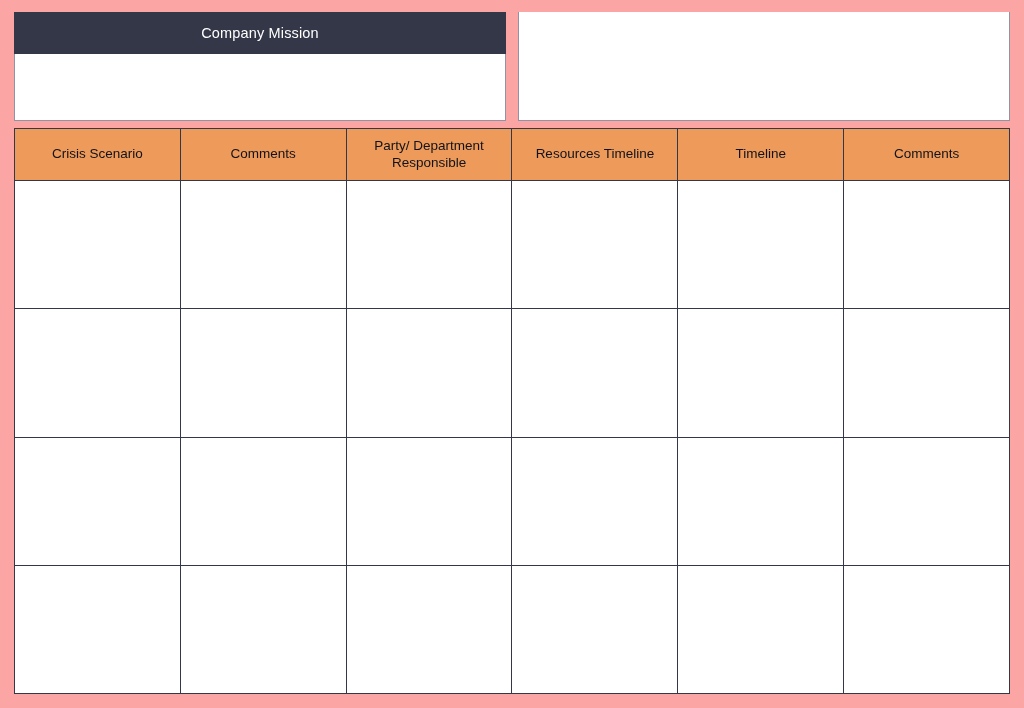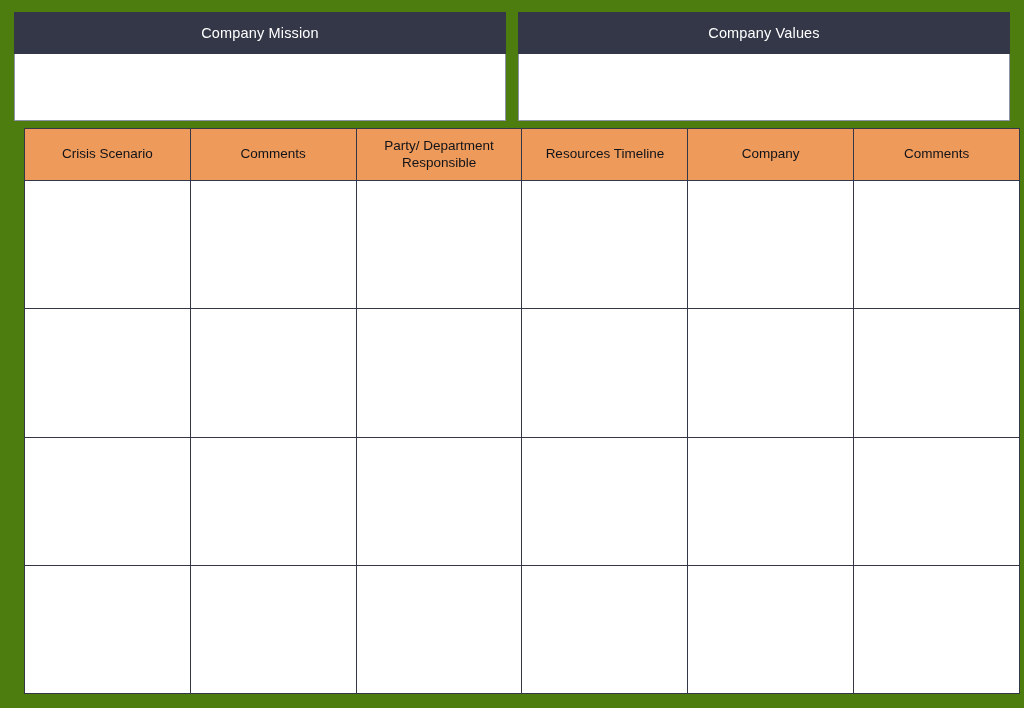--- a/index.html
+++ b/index.html
@@ -12,21 +12,21 @@
     height: 708px;
     background: #000000;
     font-family: "Liberation Sans", sans-serif;
     overflow: hidden;
   }
 
   .canvas {
     position: relative;
     width: 1024px;
     height: 708px;
-    background: #4d7c0f;
+    background: #fca5a5;
     box-sizing: border-box;
   }
 
   
   .top-panels {
     position: absolute;
     left: 14px;
     top: 12px;
     width: 996px;
     height: 109px;
@@ -57,21 +57,21 @@
     flex: 1 1 auto;
     background: #ffffff;
     border: 1px solid #8f93a8;
     border-top: none;
     box-sizing: border-box;
   }
 
   
   .table-wrap {
     position: absolute;
-    left: 24px;
+    left: 14px;
     top: 128px;
     width: 996px;
     height: 566px;
   }
 
   table.grid {
     width: 100%;
     height: 100%;
     border-collapse: collapse;
     table-layout: fixed;
@@ -109,35 +109,34 @@
 <div class="canvas">
 
   <div class="top-panels">
 
     <div class="panel">
       <div class="panel-header">Company Mission</div>
       <div class="panel-body"></div>
     </div>
 
     <div class="panel">
-      <div class="panel-header">Company Values</div>
       <div class="panel-body"></div>
     </div>
 
   </div>
 
   <div class="table-wrap">
     <table class="grid">
       <thead>
         <tr>
           <th class="col-0">Crisis Scenario</th>
           <th class="col-1">Comments</th>
           <th class="col-2">Party/ Department Responsible</th>
           <th class="col-3">Resources Timeline</th>
-          <th class="col-4">Company</th>
+          <th class="col-4">Timeline</th>
           <th class="col-5">Comments</th>
         </tr>
       </thead>
       <tbody>
         <tr>
           <td></td>
           <td></td>
           <td></td>
           <td></td>
           <td></td>

